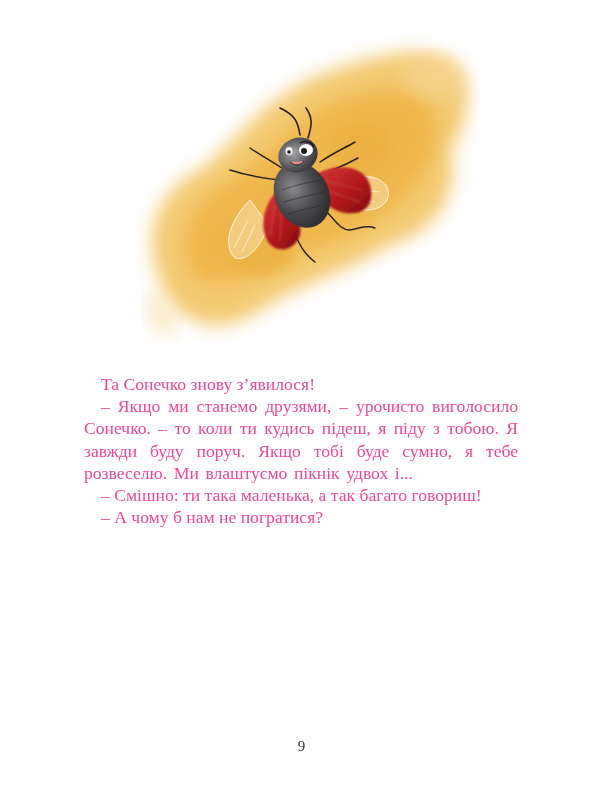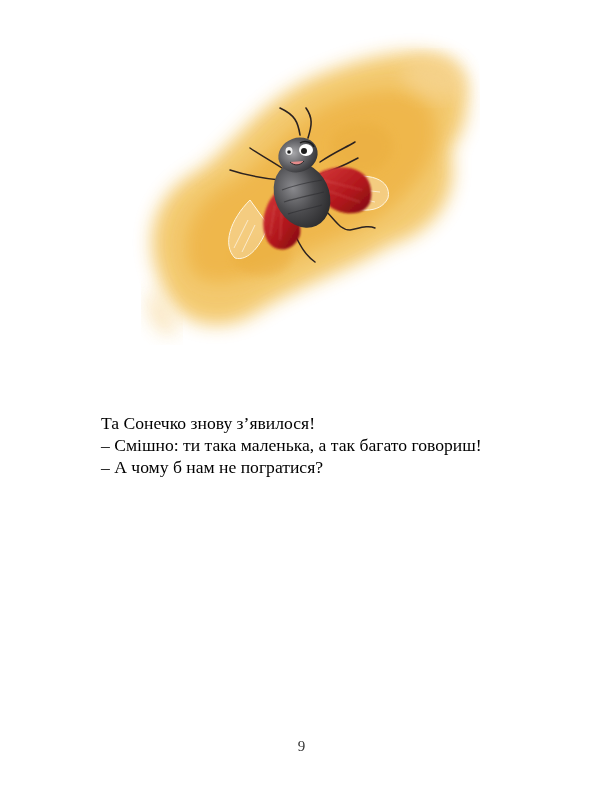--- a/index.html
+++ b/index.html
@@ -3,23 +3,22 @@
 <meta charset="utf-8">
 <style>
   html, body { margin: 0; padding: 0; background: #ffffff; }
   body { width: 603px; height: 800px; position: relative; overflow: hidden; }
   .page { position: absolute; inset: 0; background: #ffffff; }
   .illustration { position: absolute; left: 130px; top: 30px; width: 350px; height: 330px; }
   .illustration svg { width: 100%; height: 100%; display: block; }
   .text-block {
     position: absolute; left: 84px; top: 373px; width: 434px;
     font-family: "Liberation Serif", "DejaVu Serif", serif;
-    font-size: 17.6px; line-height: 22.2px; color: #000000;
+    font-size: 17.6px; line-height: 22.2px; color: #ec4899;
     text-align: justify;
-    margin-top: 39px;
   }
   .text-block p { margin: 0; text-indent: 17px; }
   .text-block p.wide { word-spacing: 2.2px; }
   .page-number {
     position: absolute; left: 0; right: 0; top: 738px; text-align: center;
     font-family: "Liberation Serif", "DejaVu Serif", serif;
     font-size: 15px; color: #333333;
   }
 </style>
 </head>
@@ -105,19 +104,20 @@
         <ellipse cx="159" cy="121" rx="3.5" ry="4" fill="#f2f2f2"></ellipse>
         <circle cx="159" cy="122" r="1.8" fill="#1d1d1d"></circle>
 
         <path d="M160 132 C 164 136, 170 136, 174 131" fill="#e58a8a" stroke="#2a2a2a" stroke-width="1"></path>
       </g>
     </svg>
   </div>
 
   <div class="text-block">
     <p>Та Сонечко знову з’явилося!</p>
+    <p class="wide">– Якщо ми станемо друзями, – урочисто виголосило Сонечко. – то коли ти кудись підеш, я піду з тобою. Я завжди буду поруч. Якщо тобі буде сумно, я тебе розвеселю. Ми влаштуємо пікнік удвох і...</p>
     <p>– Смішно: ти така маленька, а так багато говориш!</p>
     <p>– А чому б нам не погратися?</p>
   </div>
 
   <div class="page-number">9</div>
 
 </div>
 
 </body></html>

